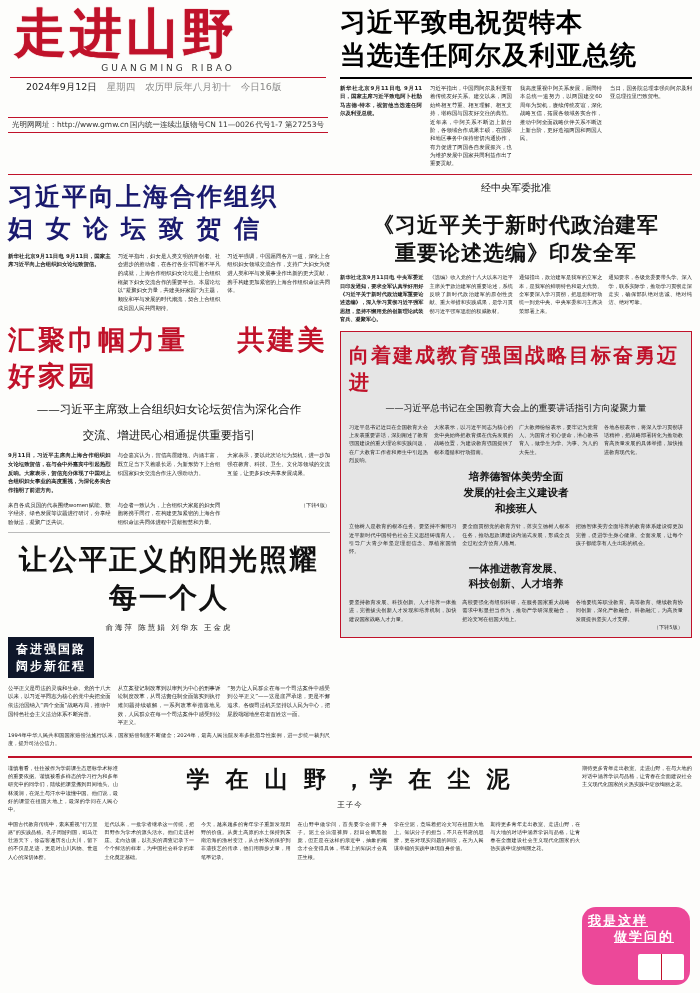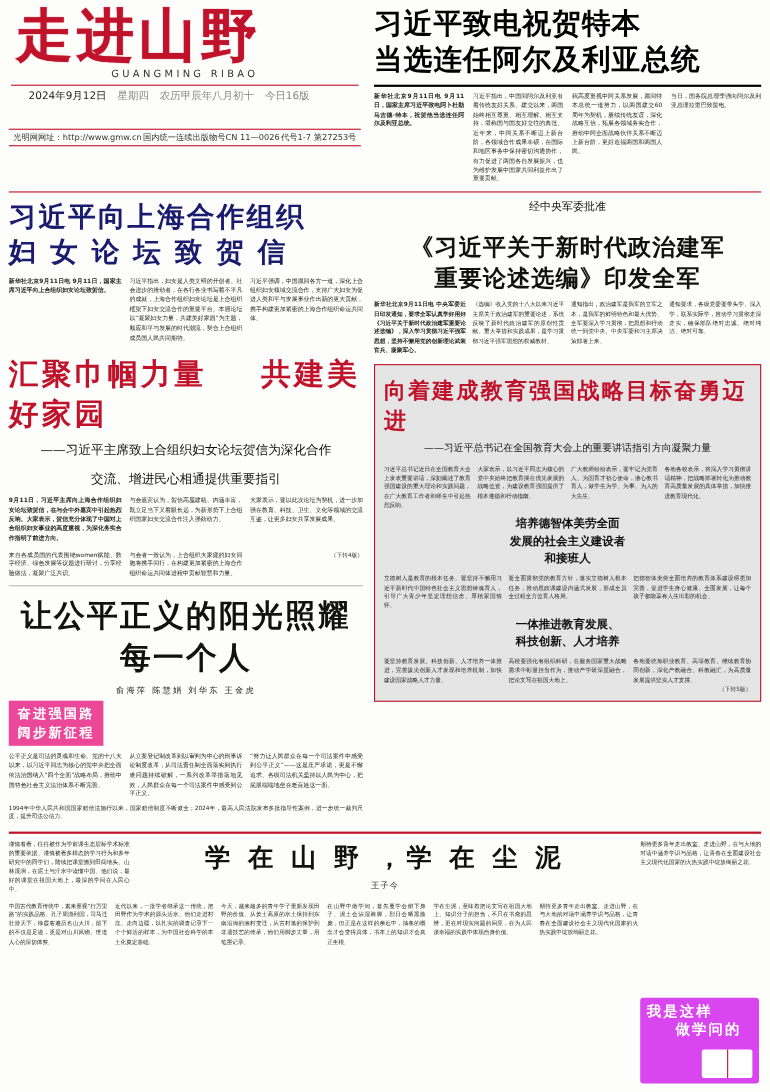--- a/index.html
+++ b/index.html
@@ -81,21 +81,21 @@
   }
 
   
   .justice{
     font-family:"DejaVu Serif","Liberation Serif",serif;
     font-weight:bold;font-size:28px;letter-spacing:2px;text-align:center;color:#111;margin-top:8px;
   }
   .byline{font-size:7.5px;text-align:center;color:#222;margin:6px 0 4px;letter-spacing:2px;}
 
   .redbadge{
-    display:inline-block;background:#ec4899;color:#fff;font-family:"DejaVu Serif","Liberation Serif",serif;
+    display:inline-block;background:#0f172a;color:#fff;font-family:"DejaVu Serif","Liberation Serif",serif;
     font-weight:bold;font-size:12px;letter-spacing:2px;padding:4px 8px;line-height:1.35;text-align:center;
   }
 
   
   .redbox{
     border:1.5px solid #c0122a;padding:8px 8px 6px 8px;margin-top:8px;background:#e5e5e5;
   }
   .redbox .bigred{margin-top:2px;font-size:20px;letter-spacing:2px;}
   .redbox .sub-dash{font-size:9px;margin-top:5px;}
   .boxtitle{
@@ -110,21 +110,21 @@
     letter-spacing:4px;text-align:center;color:#111;
   }
   .feature-author{font-size:7.5px;text-align:center;color:#222;margin-top:5px;letter-spacing:1px;}
 
   .bottom-grid{display:flex;gap:7px;margin-top:6px;font-size:5.1px;line-height:1.62;text-align:justify;color:#222;}
   .bottom-grid > div{flex:1;}
 
   
   .promo{
     position:absolute;right:10px;bottom:8px;width:108px;height:78px;
-    background:#d946ef;color:#fff;border-radius:3px;padding:6px;box-sizing:border-box;
+    background:#ec4899;color:#fff;border-radius:14px;padding:6px;box-sizing:border-box;text-decoration:underline;
   }
   .promo .p1{font-family:"DejaVu Serif","Liberation Serif",serif;font-weight:bold;font-size:13px;letter-spacing:2px;line-height:1.25;}
   .promo .p2{font-family:"DejaVu Serif","Liberation Serif",serif;font-weight:bold;font-size:13px;letter-spacing:2px;line-height:1.25;margin-left:26px;}
   .promo .book{
     position:absolute;right:6px;bottom:5px;width:46px;height:26px;background:#fff;border-radius:2px;
   }
   .promo .book:before{content:"";position:absolute;left:50%;top:0;width:1px;height:100%;background:#c0122a;}
 
   .tail{text-align:right;font-size:5.2px;color:#333;}
   .small-note{font-size:5.2px;line-height:1.6;color:#222;text-align:justify;}

